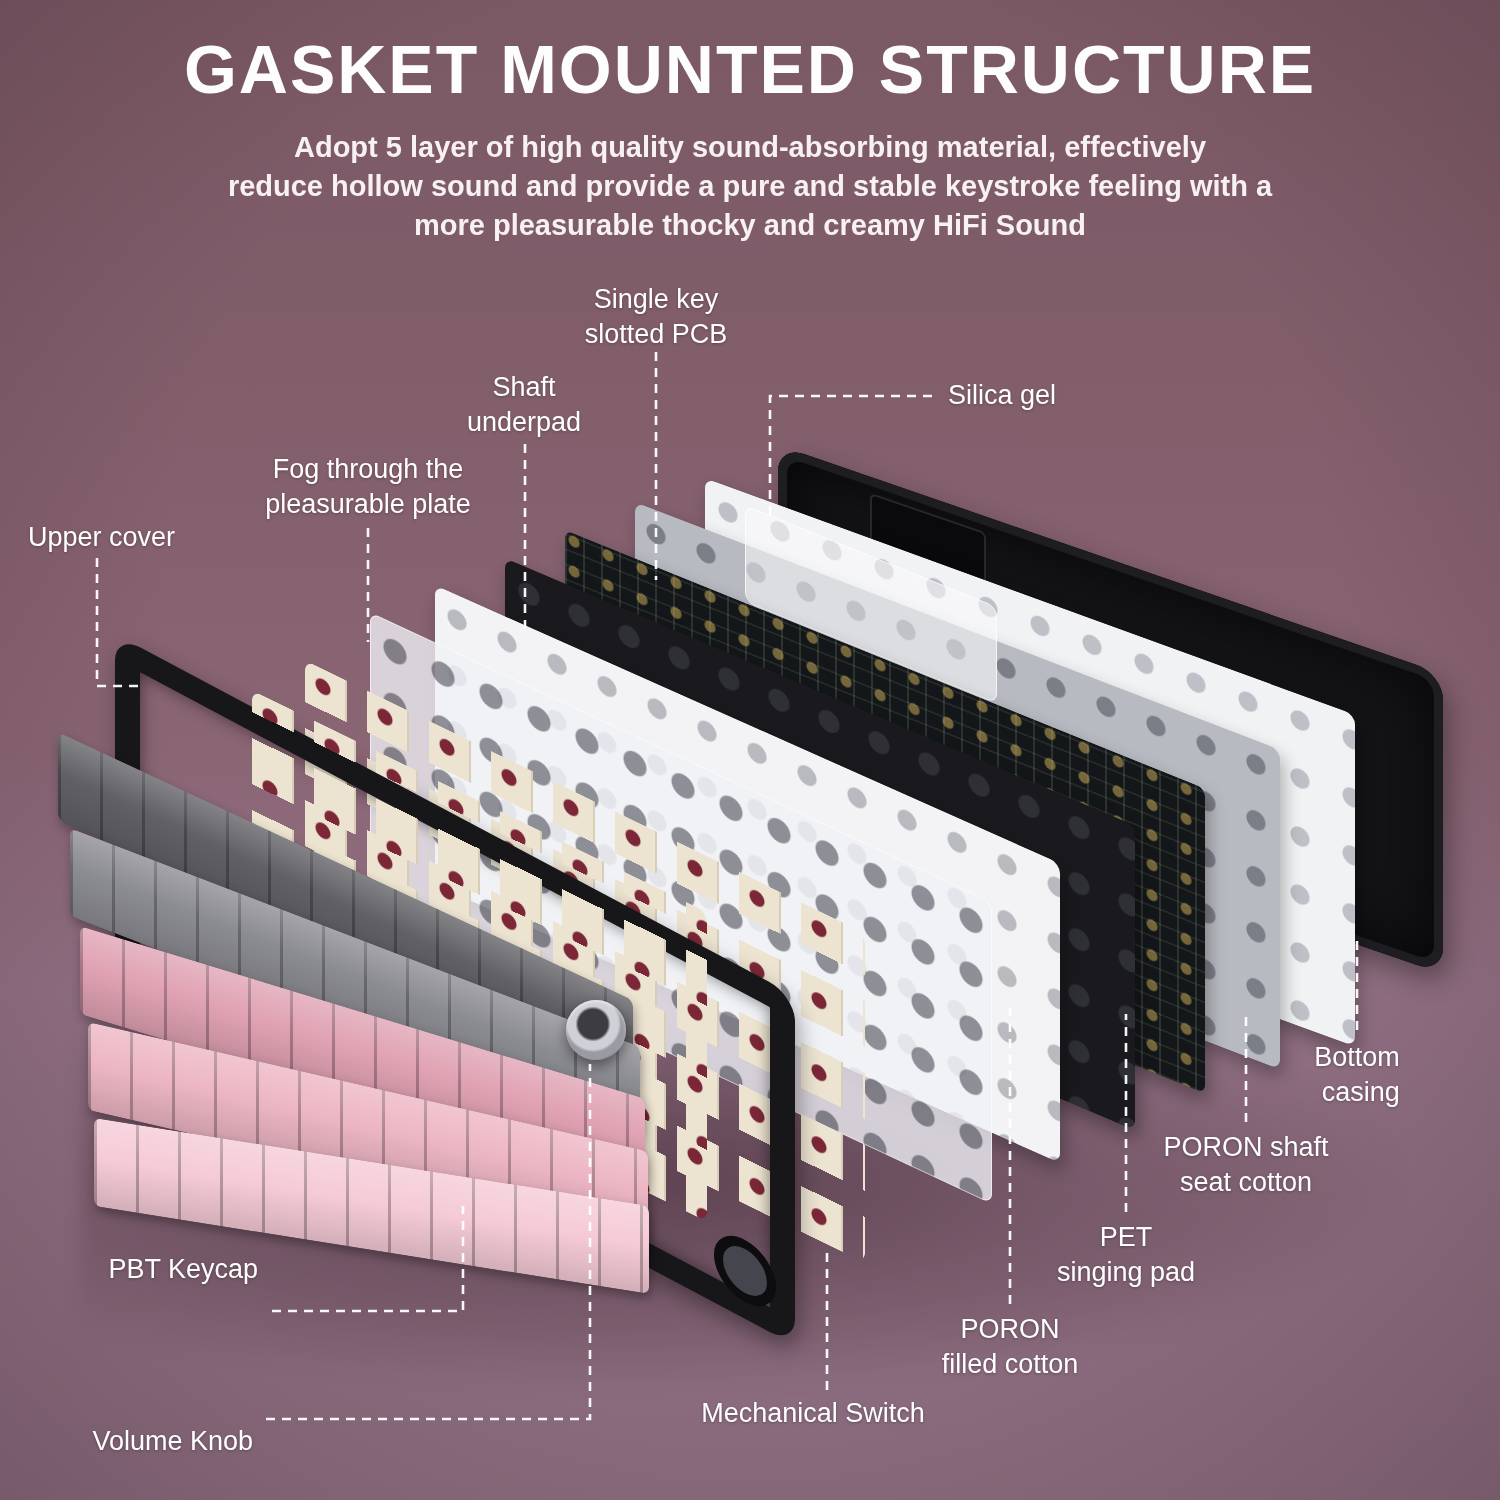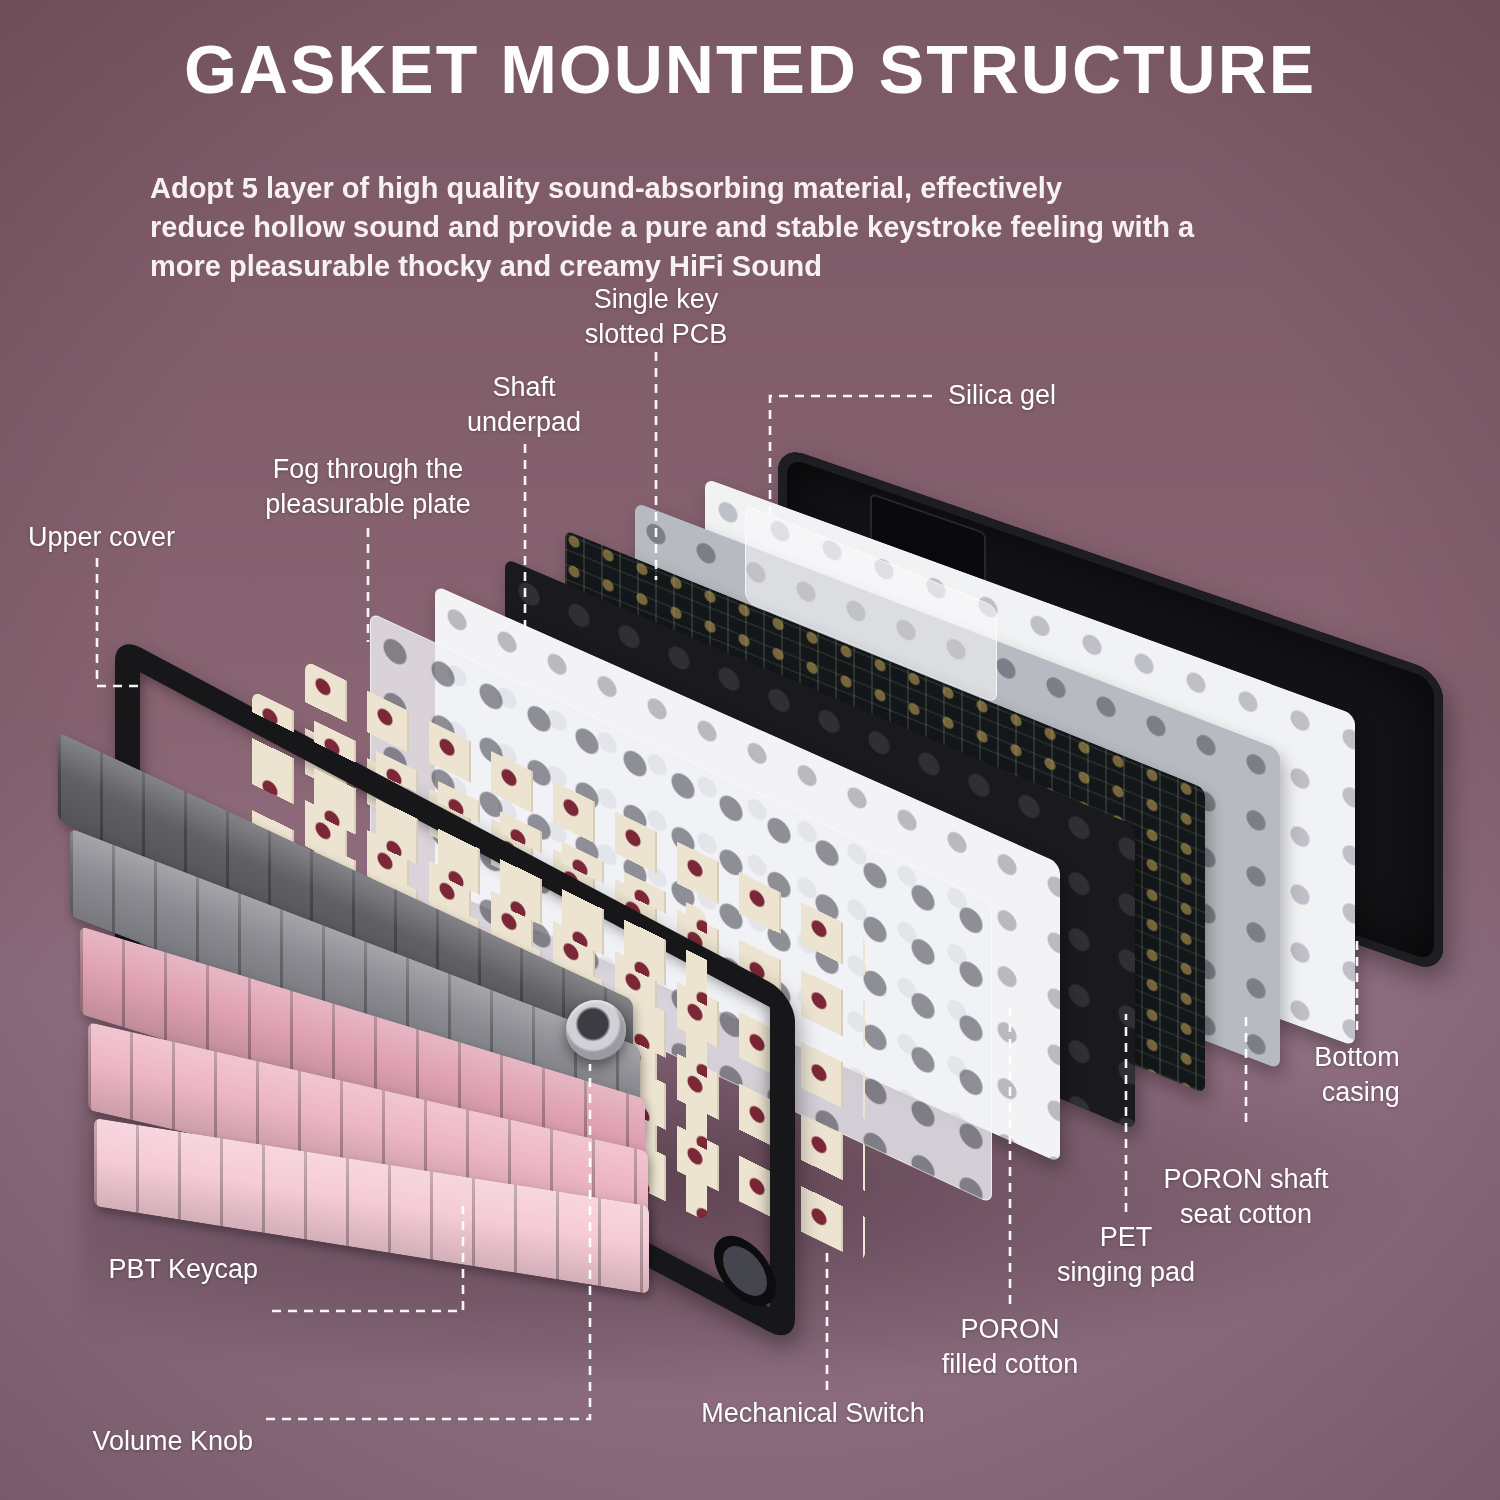--- a/index.html
+++ b/index.html
@@ -10,37 +10,37 @@
   }
   #vignette{position:absolute;inset:0;background:radial-gradient(ellipse at 50% 42%,transparent 55%,rgba(40,20,30,0.22) 100%);pointer-events:none;z-index:2;}
   
   .title{
     position:absolute;left:750px;top:30px;transform:translateX(-50%);
     color:#fdfdfd;font-size:68px;font-weight:700;letter-spacing:2px;white-space:nowrap;z-index:50;
   }
   .subtitle{
     position:absolute;left:750px;top:128px;transform:translateX(-50%);
     width:1200px;color:#f8f1f4;font-size:29px;font-weight:600;line-height:1.34;
-    white-space:pre-line;z-index:50;margin-top:41px;
+    text-align:center;white-space:pre-line;z-index:50;
   }
   
   .lbl{
     position:absolute;color:#ffffff;font-size:27px;font-weight:400;line-height:1.28;
     text-align:center;white-space:pre-line;z-index:45;text-shadow:0 1px 3px rgba(0,0,0,0.28);
   }
   .lbl.c{transform:translateX(-50%);}
   .lbl.r{transform:translateX(-100%);text-align:right;}
   .lbl.l{text-align:center;}
   #lbl-single-key-pcb{left:656px;top:282px;}
   #lbl-shaft-underpad{left:524px;top:370px;}
   #lbl-silica-gel{left:948px;top:378px;}
   #lbl-fog-plate{left:368px;top:452px;}
   #lbl-upper-cover{left:28px;top:520px;}
   #lbl-bottom-casing{left:1357px;top:1040px;text-align:right;}
-  #lbl-poron-shaft{left:1246px;top:1130px;margin-top:32px;}
+  #lbl-poron-shaft{left:1246px;top:1130px;}
   #lbl-pet-pad{left:1126px;top:1220px;}
   #lbl-poron-filled{left:1010px;top:1312px;}
   #lbl-mech-switch{left:813px;top:1396px;}
   #lbl-pbt-keycap{left:258px;top:1252px;}
   #lbl-volume-knob{left:253px;top:1404px;margin-top:20px;}
   
   #leaders{position:absolute;inset:0;z-index:44;pointer-events:none;}
   #leaders polyline{fill:none;stroke:#ffffff;stroke-width:2.6;stroke-dasharray:9 7;opacity:.95;}
   
   .layer{position:absolute;transform-origin:0 0;border-radius:10px;}

